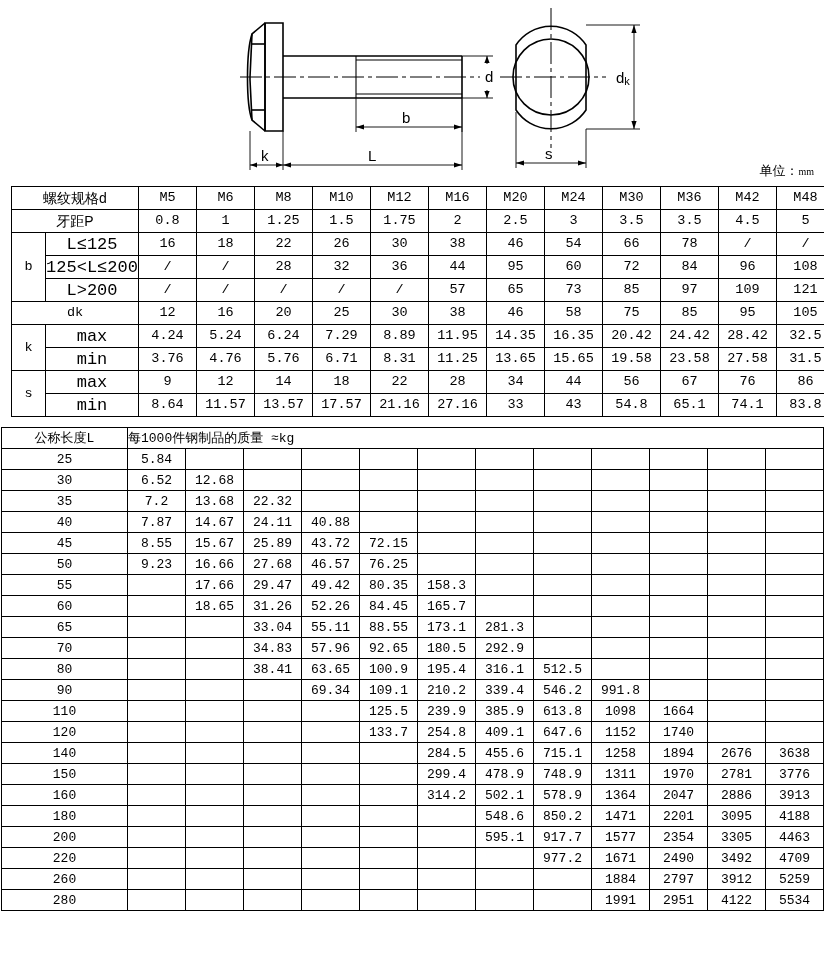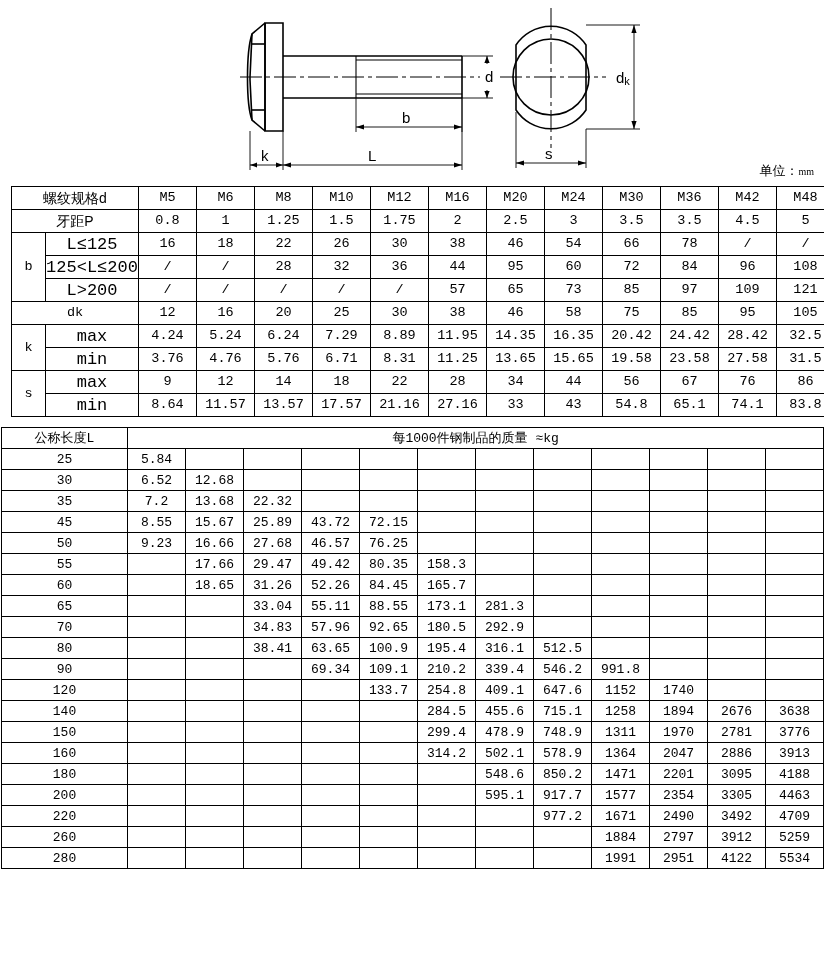--- a/index.html
+++ b/index.html
@@ -386,21 +386,21 @@
       <col class="c-data">
       <col class="c-data">
     <col class="c-data">
       <col class="c-data">
       <col class="c-data">
       <col class="c-data">
   </colgroup>
   <tbody id="mass-body">
     <tr>
       <td class="hdr-cn">公称长度L</td>
-      <td colspan="12" class="hdr-cn" style="text-align:center;">每1000件钢制品的质量 ≈kg</td>
+      <td colspan="12" class="hdr-cn" style="text-align:left;">每1000件钢制品的质量 ≈kg</td>
     </tr>
   <tr>
         <td>25</td>
         <td>5.84</td>
         <td></td>
         <td></td>
         <td></td>
         <td></td>
         <td></td>
         <td></td>
@@ -424,20 +424,35 @@
         <td></td>
         <td></td>
         <td></td>
       </tr>
       <tr>
         <td>35</td>
         <td>7.2</td>
         <td>13.68</td>
         <td>22.32</td>
         <td></td>
+        <td></td>
+        <td></td>
+        <td></td>
+        <td></td>
+        <td></td>
+        <td></td>
+        <td></td>
+        <td></td>
+      </tr>
+      <tr>
+        <td>40</td>
+        <td>7.87</td>
+        <td>14.67</td>
+        <td>24.11</td>
+        <td>40.88</td>
         <td></td>
         <td></td>
         <td></td>
         <td></td>
         <td></td>
         <td></td>
         <td></td>
         <td></td>
       </tr>
       <tr>
@@ -550,20 +565,35 @@
         <td></td>
         <td></td>
         <td></td>
         <td>69.34</td>
         <td>109.1</td>
         <td>210.2</td>
         <td>339.4</td>
         <td>546.2</td>
         <td>991.8</td>
         <td></td>
+        <td></td>
+        <td></td>
+      </tr>
+      <tr>
+        <td>110</td>
+        <td></td>
+        <td></td>
+        <td></td>
+        <td></td>
+        <td>125.5</td>
+        <td>239.9</td>
+        <td>385.9</td>
+        <td>613.8</td>
+        <td>1098</td>
+        <td>1664</td>
         <td></td>
         <td></td>
       </tr>
       <tr>
         <td>120</td>
         <td></td>
         <td></td>
         <td></td>
         <td></td>
         <td>133.7</td>

